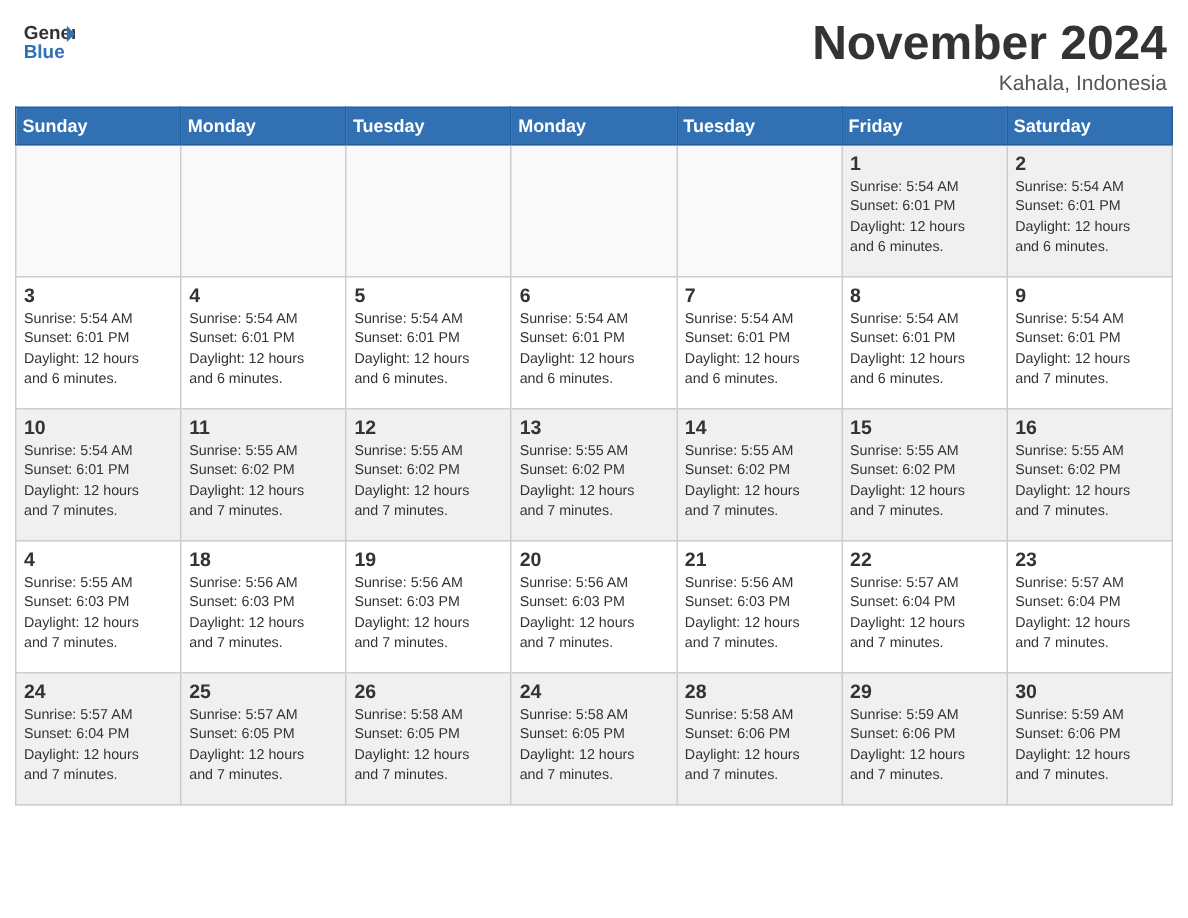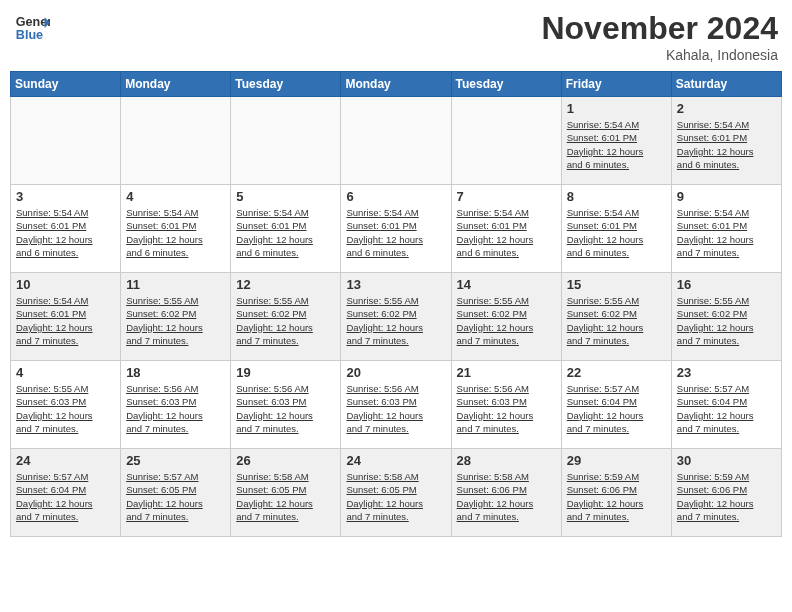--- a/index.html
+++ b/index.html
@@ -71,21 +71,20 @@
       font-size: 13px;
       font-weight: bold;
       color: #333;
       display: block;
       margin-bottom: 2px;
     }
     .day-info {
       font-size: 9.5px;
       color: #333;
       line-height: 1.4;
-      text-decoration: underline;
     }
   </style>
 </head>
 <body>
 
 <div class="header">
   <div class="logo">
     <svg class="logo-icon" viewBox="0 0 40 40">
       <text x="2" y="18" font-size="14" font-weight="bold" fill="#333" font-family="Arial">General</text>
       <text x="2" y="32" font-size="14" font-weight="bold" fill="#3070b3" font-family="Arial">Blue</text>

